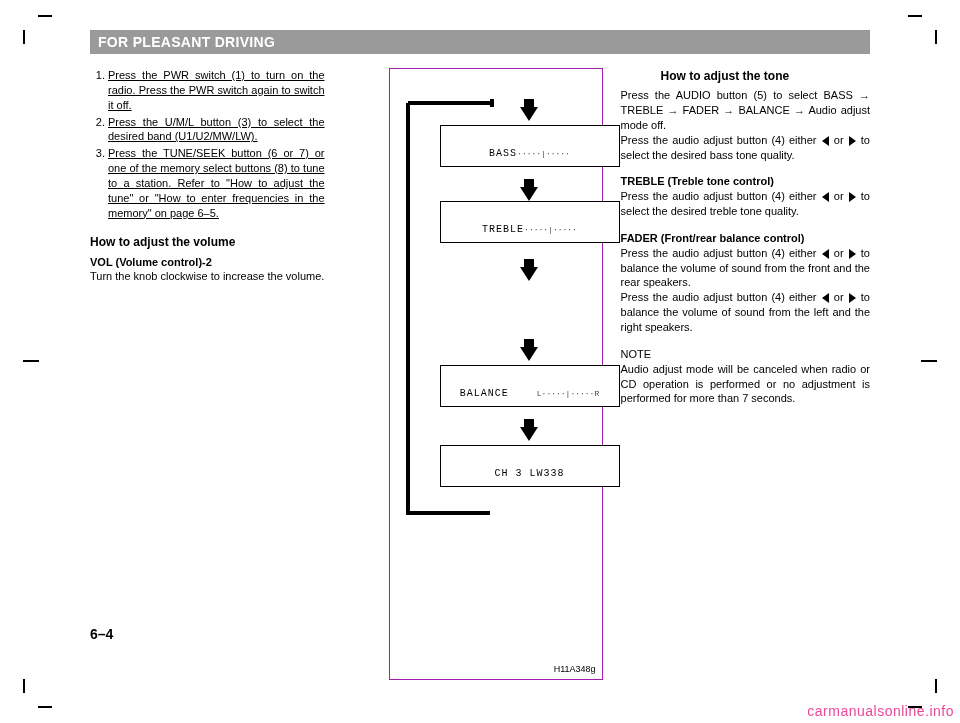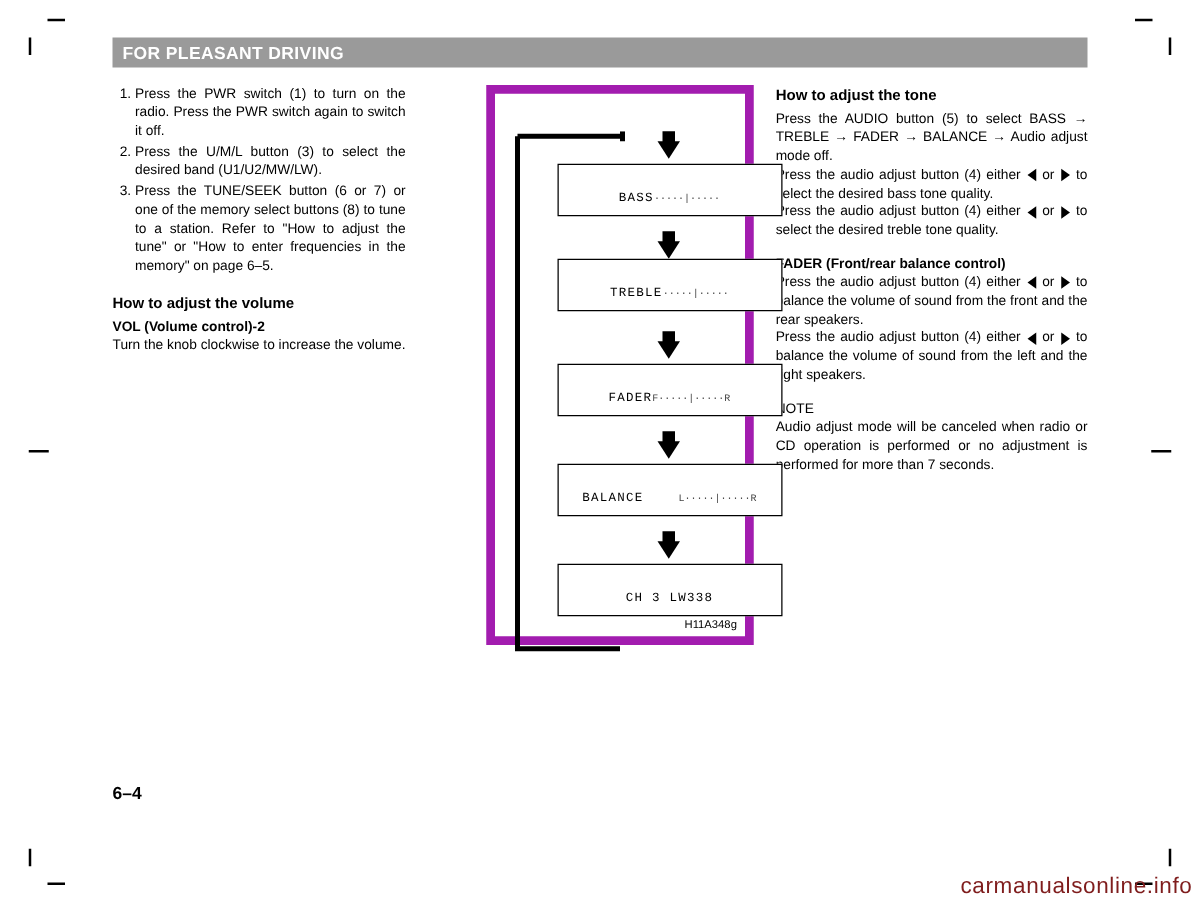--- a/index.html
+++ b/index.html
@@ -32,21 +32,21 @@
     margin-top: 14px;
   }
   .col {
     font-size: 11px;
     line-height: 1.35;
   }
   .col-left { width: 235px; }
   .col-mid { width: 260px; display:flex; justify-content:center; }
   .col-right { width: 250px; }
   ol { list-style: decimal; padding-left: 18px; }
-  ol li { margin-bottom: 2px; text-align: justify; }
+  ol li { margin-bottom: 2px; text-align: justify; text-decoration: underline; }
   .sub-h {
     font-weight: bold;
     font-size: 12px;
     margin-top: 14px;
     margin-bottom: 4px;
   }
   .bold-run { font-weight: bold; }
   p.body { text-align: justify; }
   .tri { display:inline-block; width:0; height:0; vertical-align:middle; }
   .tri-left { border-top:5px solid transparent; border-bottom:5px solid transparent; border-right:7px solid #000; margin:0 1px; }
@@ -55,44 +55,44 @@
     position:absolute;
     left:0;
     bottom:8px;
     font-size:14px;
     font-weight:bold;
   }
   .watermark {
     position:absolute;
     right:6px;
     bottom:4px;
-    font-size:18px;
-    color:#7f1d1d;
+    font-size:14px;
+    color:#ec4899;
     font-weight:500;
     letter-spacing:0.5px;
   }
   
   .crop { position:absolute; background:#000; }
   .crop.h { height:2px; width:14px; }
   .crop.v { width:2px; height:14px; }
   .tl-h { left:38px; top:15px; }
   .tl-v { left:23px; top:30px; }
   .tr-h { right:38px; top:15px; }
   .tr-v { right:23px; top:30px; }
   .bl-h { left:38px; bottom:15px; }
   .bl-v { left:23px; bottom:30px; }
   .br-h { right:38px; bottom:15px; }
   .br-v { right:23px; bottom:30px; }
   .ml { left:23px; top:360px; width:16px; height:2px;}
   .mr { right:23px; top:360px; width:16px; height:2px;}
   
   .diagram {
-    border:7px solid #a21caf;
+    border:1px solid #a21caf;
     width:250px;
-    height:448px;
+    height:612px;
     position:relative;
     font-family: "Courier New", monospace;
     margin-left: 46px;
   }
   .loop {
     position:absolute;
     left:12px;
     top:30px;
     width:226px;
     height:420px;
@@ -184,47 +184,44 @@
             <span class="dots">·····|·····</span>
         </div>
 
         <div class="darrow" style="top:118px;"></div>
         <div class="lcd" style="top:132px;">
           <span>TREBLE</span>
             <span class="dots">·····|·····</span>
         </div>
 
         <div class="darrow" style="top:198px;"></div>
-        <div class="lcd" style="top:216px;">
-          <span>FADER</span>
-            <span class="dots">F·····|·····R</span>
-        </div>
 
         <div class="darrow" style="top:278px;"></div>
         <div class="lcd" style="top:296px;gap:28px;">
           <span>BALANCE</span>
             <span class="dots">L·····|·····R</span>
         </div>
 
         <div class="darrow" style="top:358px;"></div>
         <div class="lcd" style="top:376px; justify-content:center; padding:0 10px 6px 10px;">
           <span>CH 3   LW</span>
           <span>338</span>
         </div>
 
         <div class="figlabel">H11A348g</div>
       </div>
     </div>
 
     <div class="col col-right">
-      <div class="sub-h" style="margin-top:0;">How to adjust the tone</div>
+      <div class="sub-h" style="margin-top:0;margin-left:40px;">How to adjust the tone</div>
       <p class="body">Press the AUDIO button (5) to select BASS → TREBLE → FADER → BALANCE → Audio adjust mode off.</p>
 
       <p class="body">Press the audio adjust button (4) either <span class="tri tri-left"></span> or <span class="tri tri-right"></span> to select the desired bass tone quality.</p>
 
+      <p class="body" style="margin-top:12px;"><span class="bold-run">TREBLE (Treble tone control)</span></p>
       <p class="body">Press the audio adjust button (4) either <span class="tri tri-left"></span> or <span class="tri tri-right"></span> to select the desired treble tone quality.</p>
 
       <p class="body" style="margin-top:12px;"><span class="bold-run">FADER (Front/rear balance control)</span></p>
       <p class="body">Press the audio adjust button (4) either <span class="tri tri-left"></span> or <span class="tri tri-right"></span> to balance the volume of sound from the front and the rear speakers.</p>
 
       <p class="body">Press the audio adjust button (4) either <span class="tri tri-left"></span> or <span class="tri tri-right"></span> to balance the volume of sound from the left and the right speakers.</p>
 
       <p class="body" style="margin-top:12px;">NOTE</p>
       <p class="body">Audio adjust mode will be canceled when radio or CD operation is performed or no adjustment is performed for more than 7 seconds.</p>
     </div>

